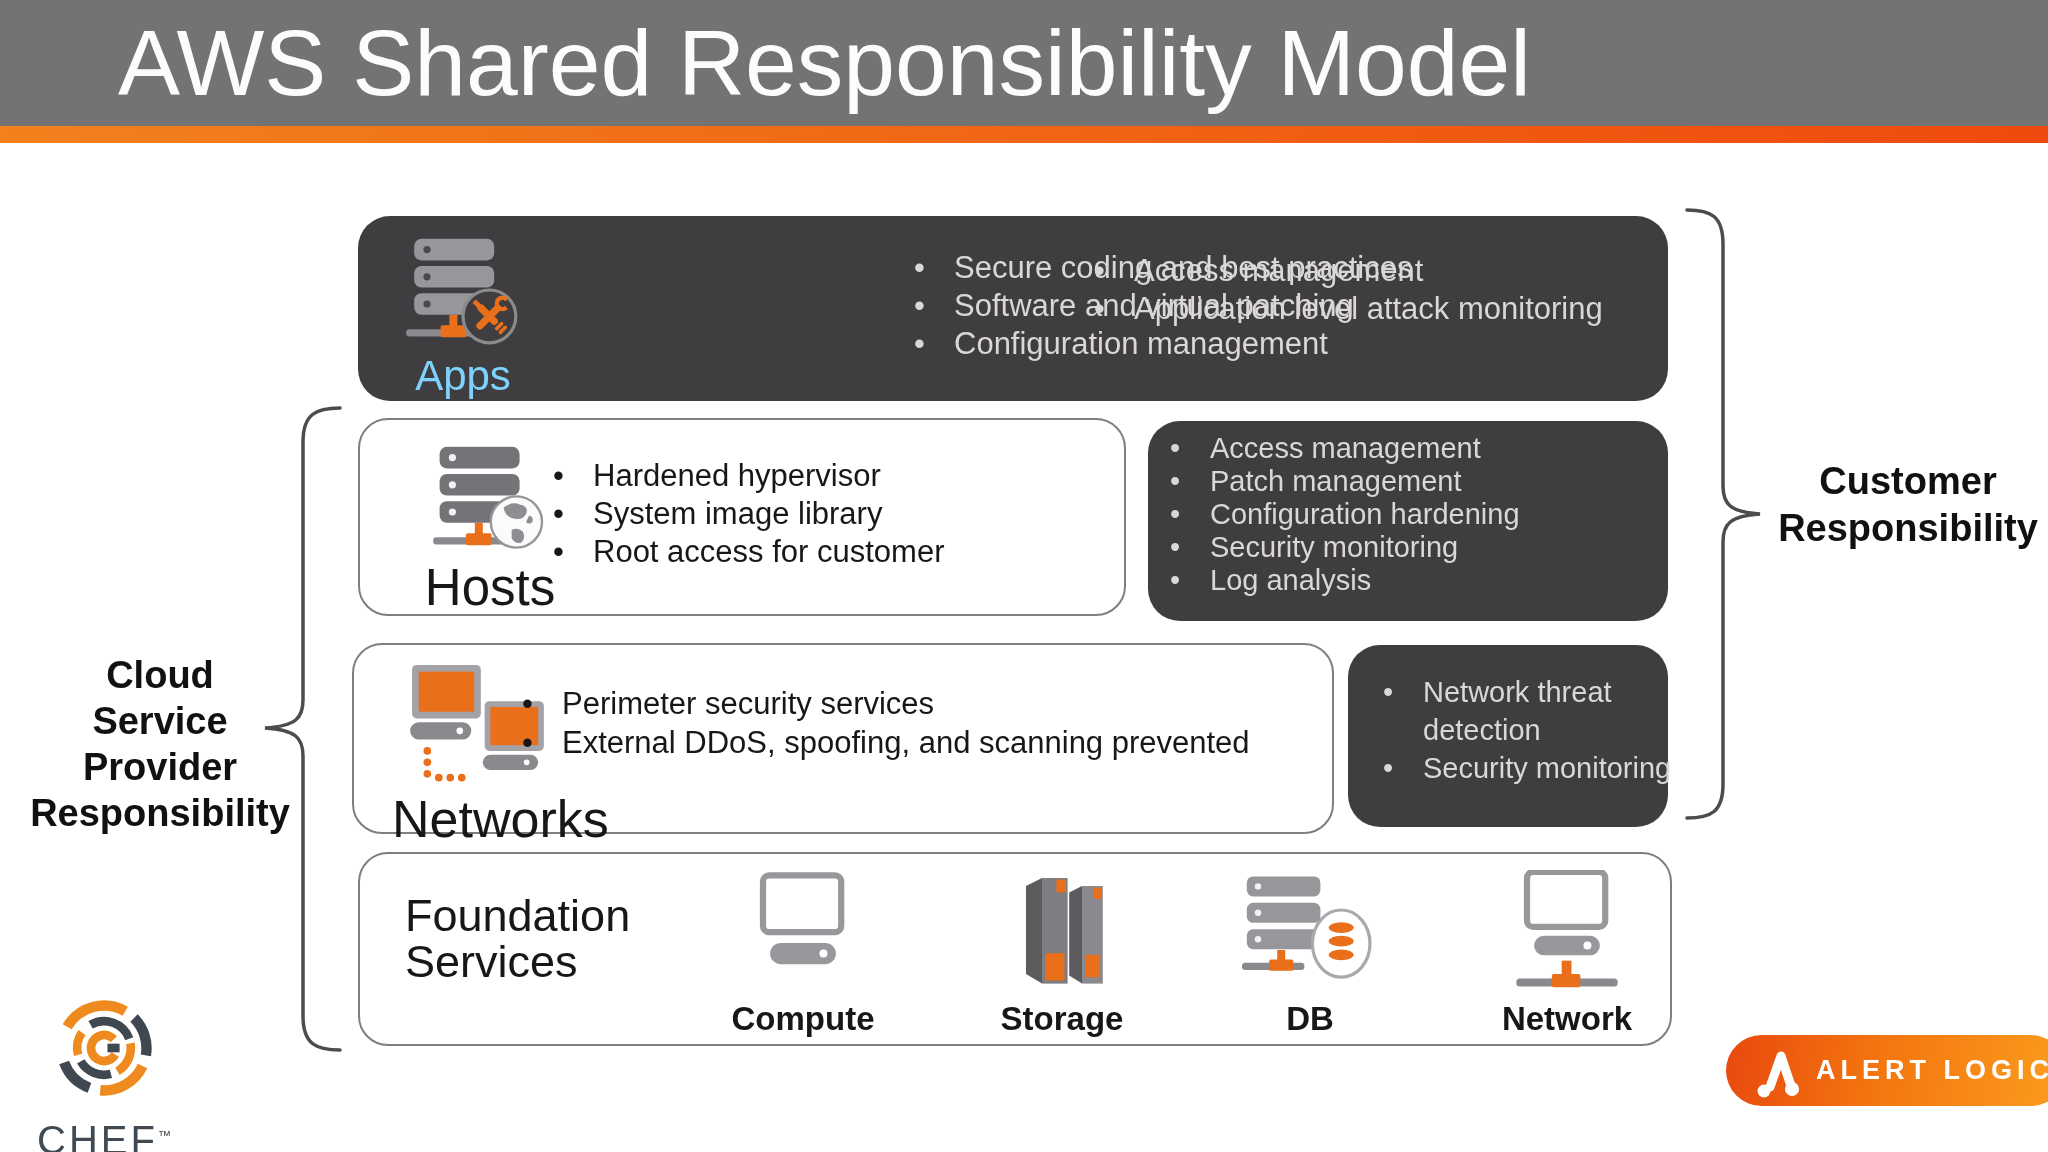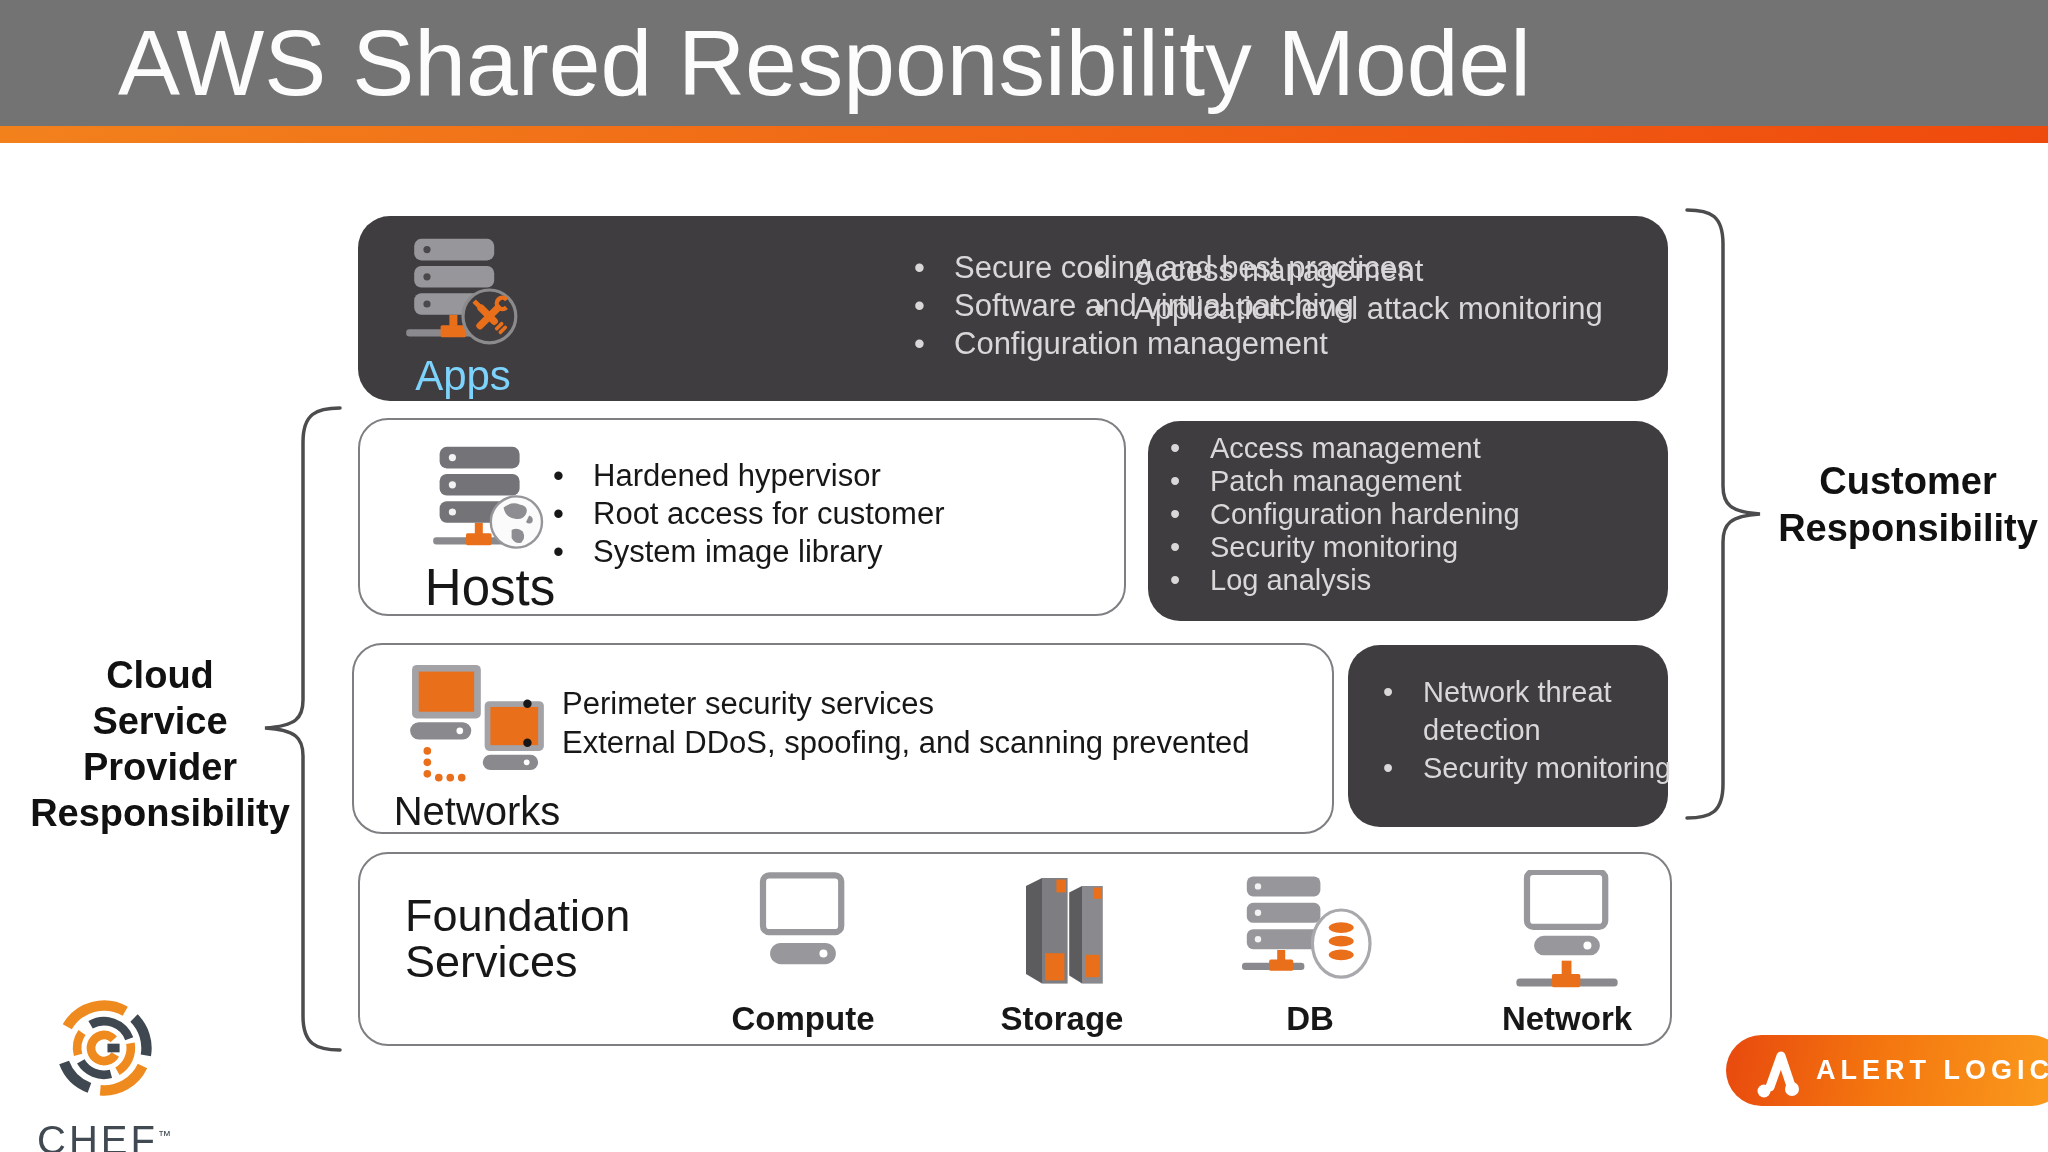--- a/index.html
+++ b/index.html
@@ -34,21 +34,21 @@
   #apps-box .icon-block{position:absolute;left:30px;top:18px;width:150px;text-align:center;}
   #apps-box .icon-label{font-size:42px;color:#7dd3fc;margin-top:2px;}
 
   #hosts-box .icon-block{position:absolute;left:50px;top:22px;width:160px;text-align:center;}
   #hosts-box .icon-label{font-size:51px;color:#171717;margin-top:0px;}
   #hosts-bullets{position:absolute;left:185px;top:37px;font-size:31px;line-height:38px;}
 
   #hosts-customer-bullets{position:absolute;left:14px;top:11px;font-size:29px;line-height:33px;}
 
   #networks-box .icon-block{position:absolute;left:38px;top:18px;width:170px;text-align:center;}
-  #networks-box .icon-label{font-size:40px;color:#171717;margin-top:-6px;}
+  #networks-box .icon-label{font-size:52px;color:#171717;margin-top:-6px;}
   #networks-bullets{position:absolute;left:160px;top:39px;font-size:31px;line-height:39px;}
 
   #networks-customer-bullets{position:absolute;left:0px;top:28px;font-size:29px;line-height:38px;width:312px;padding-left:27px;}
 
   #foundation-title{position:absolute;left:45px;top:39px;width:290px;font-size:45px;line-height:46px;color:#171717;}
   .service{position:absolute;top:16px;width:190px;text-align:center;}
   .service .svc-label{font-size:33px;font-weight:700;color:#171717;margin-top:6px;}
   #svc-compute{left:348px;}
   #svc-storage{left:607px;}
   #svc-db{left:855px;}
@@ -134,22 +134,22 @@
         <circle cx="28" cy="87.5" r="4.5" fill="#f2f2f2"></circle>
         <circle cx="108" cy="100" r="32" fill="#fbfbfb" stroke="#96959a" stroke-width="3"></circle>
         <path d="M92,82 q10,-8 20,-4 q12,2 8,12 q-4,8 -14,6 q-12,-2 -14,-14 z" fill="#8e8d91"></path>
         <path d="M102,110 q8,-4 14,2 q4,8 -2,14 q-8,2 -12,-6 z" fill="#8e8d91"></path>
         <path d="M124,92 q6,2 4,8 q-4,4 -8,0 z" fill="#8e8d91"></path>
       </svg>
       <div class="icon-label">Hosts</div>
     </div>
     <ul id="hosts-bullets" class="bullets nowrap">
       <li>Hardened hypervisor</li>
+      <li>System image library</li>
       <li>Root access for customer</li>
-      <li>System image library</li>
     </ul>
   </div>
 
   <div id="hosts-customer-box" class="panel-dark">
     <ul id="hosts-customer-bullets" class="bullets nowrap">
       <li>Access management</li>
       <li>Patch management</li>
       <li>Configuration hardening</li>
       <li>Security monitoring</li>
       <li>Log analysis</li>

